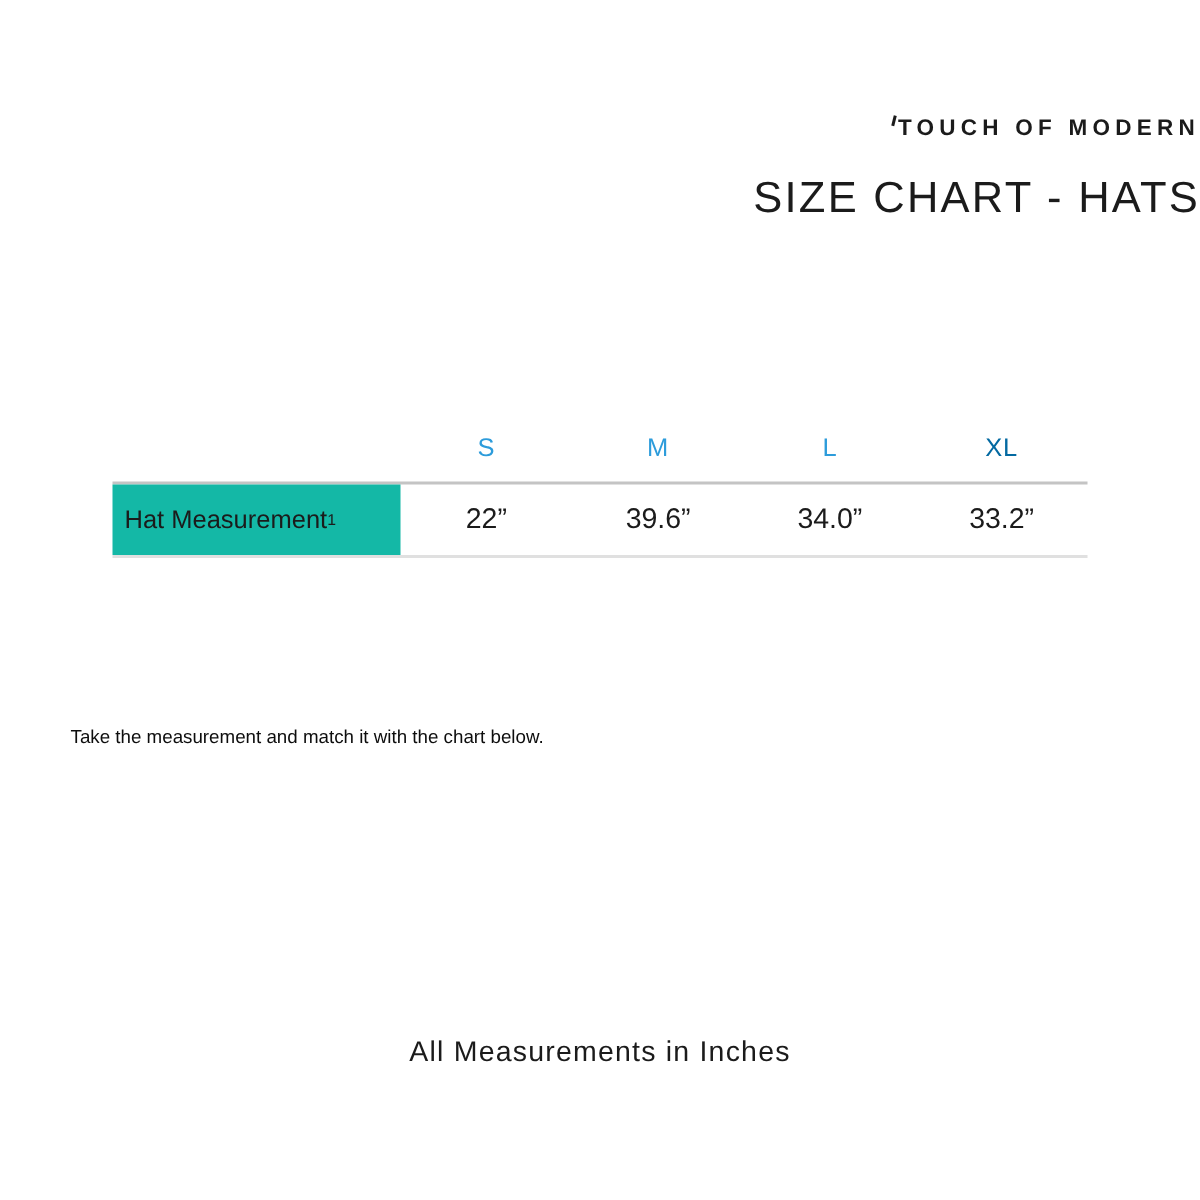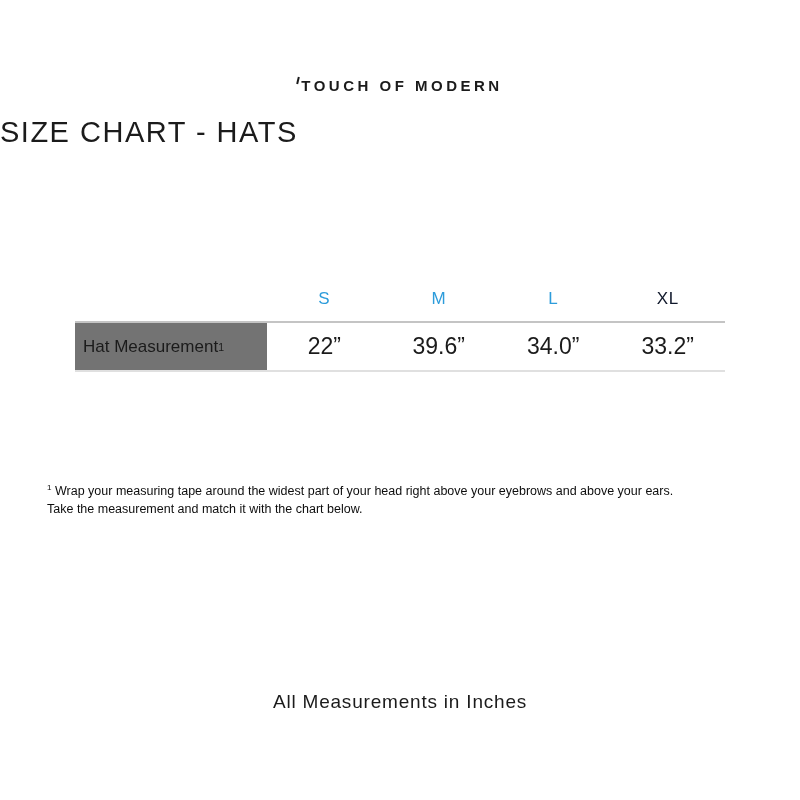--- a/index.html
+++ b/index.html
@@ -12,21 +12,21 @@
     color: #1b1b1b;
     overflow: hidden;
   }
 
   
   .brand {
     position: absolute;
     top: 77px;
     left: 0;
     width: 800px;
-    text-align: center;
+    text-align: right;
     font-size: 15px;
     font-weight: 700;
     letter-spacing: 3.5px;
     color: #1b1b1b;
     white-space: nowrap;
   }
   .brand-mark {
     display: inline-block;
     width: 2px;
     height: 7px;
@@ -36,21 +36,21 @@
     margin-right: 2px;
     margin-top: 0px;
   }
 
   
   .title {
     position: absolute;
     top: 115px;
     left: 0;
     width: 800px;
-    text-align: left;
+    text-align: right;
     font-size: 29px;
     line-height: 34px;
     font-weight: 400;
     letter-spacing: 1.5px;
     color: #1b1b1b;
     white-space: nowrap;
   }
 
   
   .size-table {
@@ -70,32 +70,32 @@
     font-size: 17px;
     font-weight: 400;
     letter-spacing: 0.5px;
   }
   .trow {
     height: 51px;
     border-top: 2px solid #c4c4c4;
     border-bottom: 2px solid #e0e0e0;
   }
   .trow .label {
-    background: #737373;
+    background: #14b8a6;
     height: 100%;
     display: flex;
     align-items: center;
     padding-left: 8px;
     font-size: 17px;
     color: #1b1b1b;
     white-space: nowrap;
   }
   .trow .val {
     text-align: center;
-    font-size: 23px;
+    font-size: 19px;
     color: #1b1b1b;
   }
   sup {
     font-size: 0.62em;
     vertical-align: super;
     line-height: 0;
   }
 
   
   .footnote {
@@ -130,32 +130,31 @@
 <div class="brand"><span class="brand-mark"></span><span>TOUCH OF MODERN</span></div>
 
 <h1 class="title">SIZE CHART - HATS</h1>
 
 <div class="size-table">
   <div class="thead">
     <div class="corner"></div>
     <div class="col size-col" style="color: rgb(45, 156, 219);">S</div>
     <div class="col size-col" style="color: rgb(45, 156, 219);">M</div>
     <div class="col size-col" style="color: rgb(45, 156, 219);">L</div>
-    <div class="col size-col" style="color: #0f172a;">XL</div>
+    <div class="col size-col" style="color: #0369a1;">XL</div>
   </div>
   <div class="trow">
     <div class="label">
         <span>Hat Measurement</span>
         <sup>1</sup>
       </div>
     <div class="val">22”</div>
     <div class="val">39.6”</div>
     <div class="val">34.0”</div>
     <div class="val">33.2”</div>
   </div>
 </div>
 
 <div class="footnote">
-  <div><sup>1</sup> <span>Wrap your measuring tape around the widest part of your head right above your eyebrows and above your ears.</span></div>
   <div>Take the measurement and match it with the chart below.</div>
 </div>
 
 <div class="footer-note">All Measurements in Inches</div>
 
 </body></html>

